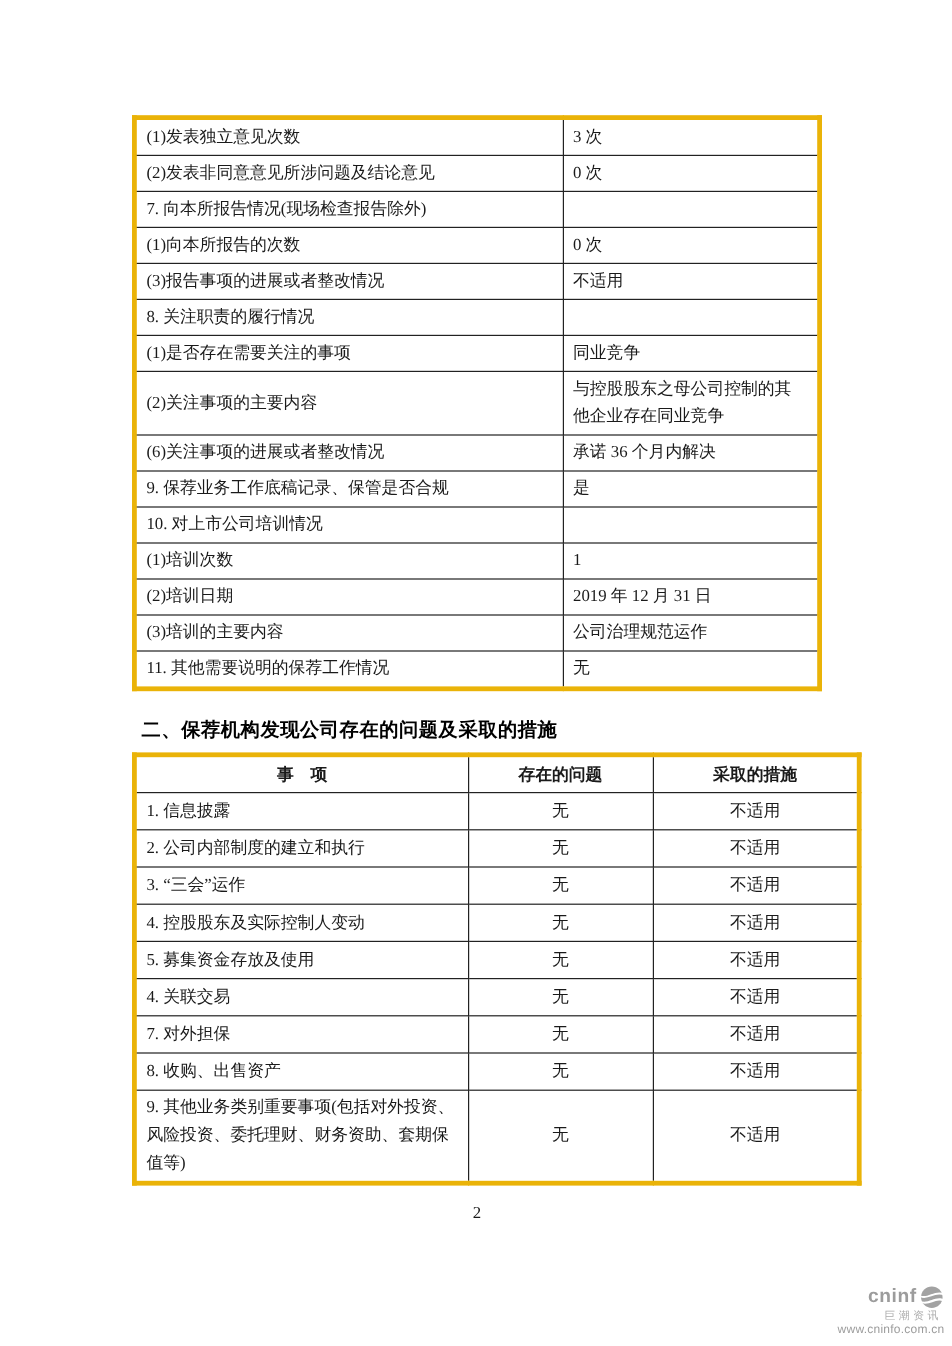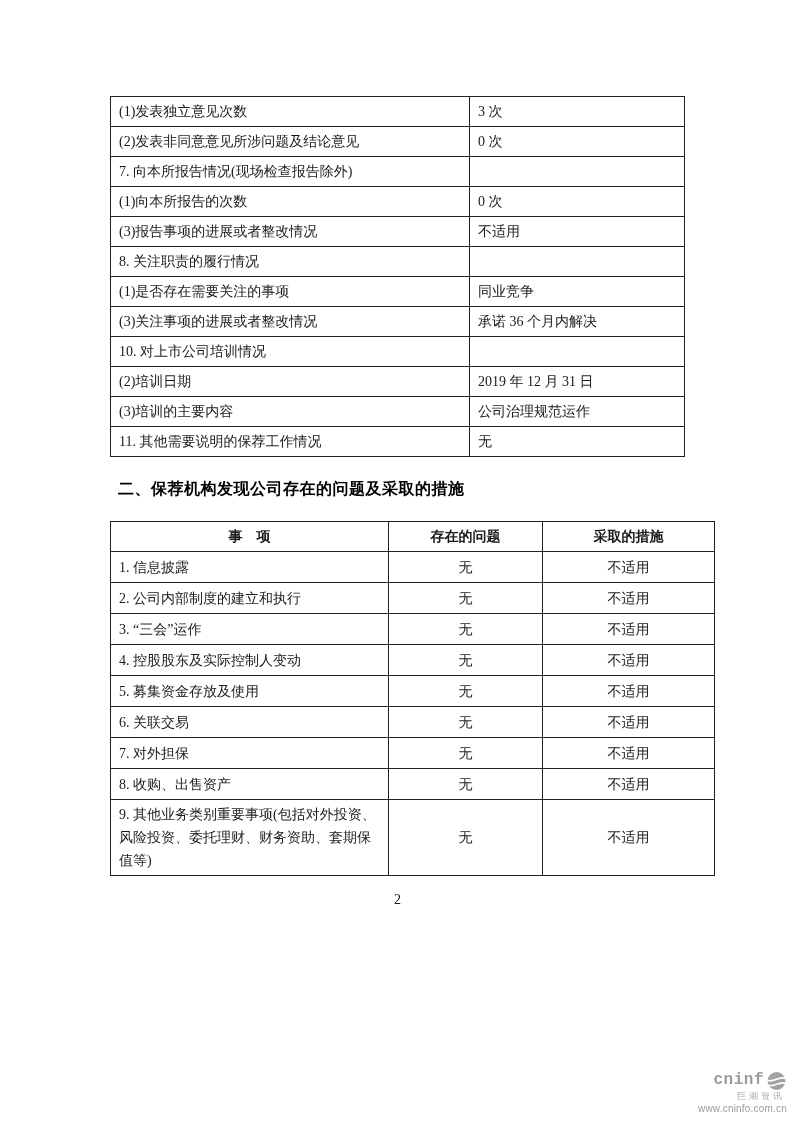--- a/index.html
+++ b/index.html
@@ -15,21 +15,21 @@
   .content {
     position: absolute;
     left: 110px;
     top: 96px;
     width: 575px;
   }
   table.doc-table {
     border-collapse: collapse;
     width: 575px;
     table-layout: fixed;
-    border: 1px solid #eab308;
+    border: 4px solid #eab308;
     font-size: 14px;
   }
   table.doc-table td, table.doc-table th {
     border: 1px solid #222222;
     vertical-align: middle;
     line-height: 23px;
     padding: 3px 8px;
   }
   
   .t1-item { width: 347px; text-align: left; padding-left: 10px; height: 29px; }
@@ -43,21 +43,21 @@
     font-weight: bold;
     font-size: 14px;
     text-align: center;
     height: 30px;
   }
   .section-heading {
     font-family: "Liberation Sans", "DejaVu Sans", sans-serif;
     font-weight: bold;
     font-size: 16px;
     color: #000000;
-    margin: 22px 0 21px 8px;
+    margin: 22px 0 8px 8px;
     letter-spacing: 0.5px;
   }
   .page-number {
     text-align: center;
     font-size: 14px;
     margin-top: 16px;
     color: #1a1a1a;
   }
   .footer-logo {
     position: absolute;
@@ -66,21 +66,20 @@
     text-align: right;
     color: #9c9c9c;
     font-family: "Liberation Sans", "DejaVu Sans", sans-serif;
     line-height: 1.1;
   }
   .brand-row {
     display: flex;
     align-items: center;
     justify-content: flex-end;
     gap: 2px;
-    font-family: Liberation Mono, monospace;
   }
   .brand-word {
     font-weight: bold;
     font-size: 16px;
     color: #9c9c9c;
     letter-spacing: 0.5px;
   }
   .swirl { width: 21px; height: 20px; display: inline-block; }
   .logo-cn {
     font-size: 9px;
@@ -123,26 +122,38 @@
         </tr>
         <tr>
           <td class="t1-item">8. 关注职责的履行情况</td>
           <td class="t1-value"></td>
         </tr>
         <tr>
           <td class="t1-item">(1)是否存在需要关注的事项</td>
           <td class="t1-value">同业竞争</td>
         </tr>
         <tr>
-          <td class="t1-item">(3)关注事项的进展或者整改情况</td>
+          <td class="t1-item">(2)关注事项的主要内容</td>
+          <td class="t1-value">与控股股东之母公司控制的其他企业存在同业竞争</td>
+        </tr>
+        <tr>
+          <td class="t1-item">(6)关注事项的进展或者整改情况</td>
           <td class="t1-value">承诺 36 个月内解决</td>
+        </tr>
+        <tr>
+          <td class="t1-item">9. 保荐业务工作底稿记录、保管是否合规</td>
+          <td class="t1-value">是</td>
         </tr>
         <tr>
           <td class="t1-item">10. 对上市公司培训情况</td>
           <td class="t1-value"></td>
+        </tr>
+        <tr>
+          <td class="t1-item">(1)培训次数</td>
+          <td class="t1-value">1</td>
         </tr>
         <tr>
           <td class="t1-item">(2)培训日期</td>
           <td class="t1-value">2019 年 12 月 31 日</td>
         </tr>
         <tr>
           <td class="t1-item">(3)培训的主要内容</td>
           <td class="t1-value">公司治理规范运作</td>
         </tr>
         <tr>
@@ -182,21 +193,21 @@
           <td class="t2-item">4. 控股股东及实际控制人变动</td>
           <td class="t2-problem">无</td>
           <td class="t2-measure">不适用</td>
         </tr>
         <tr>
           <td class="t2-item">5. 募集资金存放及使用</td>
           <td class="t2-problem">无</td>
           <td class="t2-measure">不适用</td>
         </tr>
         <tr>
-          <td class="t2-item">6. 关联交易</td>
+          <td class="t2-item">4. 关联交易</td>
           <td class="t2-problem">无</td>
           <td class="t2-measure">不适用</td>
         </tr>
         <tr>
           <td class="t2-item">7. 对外担保</td>
           <td class="t2-problem">无</td>
           <td class="t2-measure">不适用</td>
         </tr>
         <tr>
           <td class="t2-item">8. 收购、出售资产</td>

